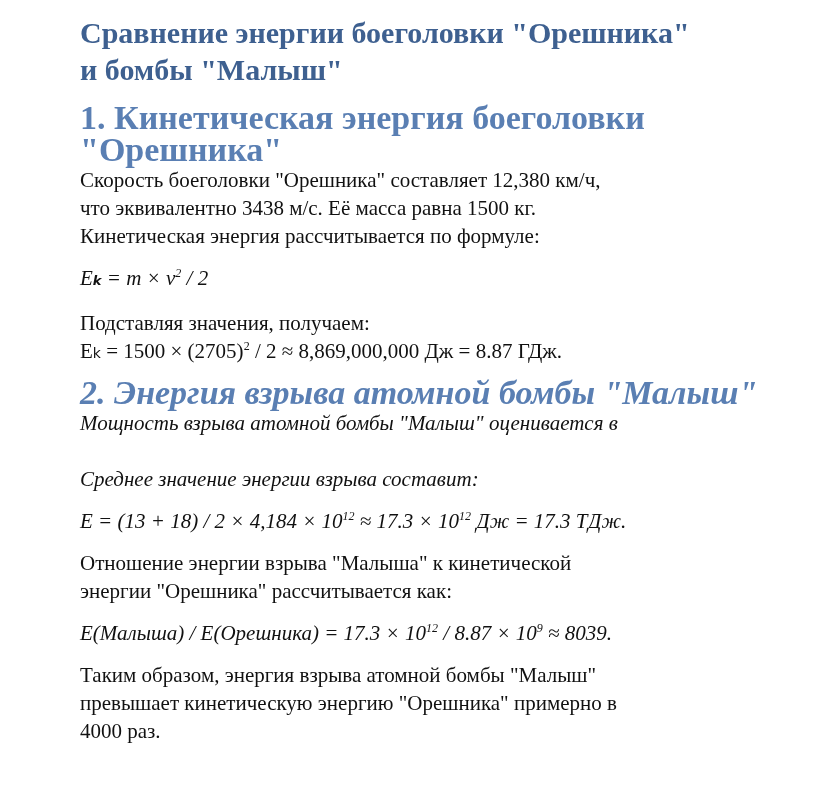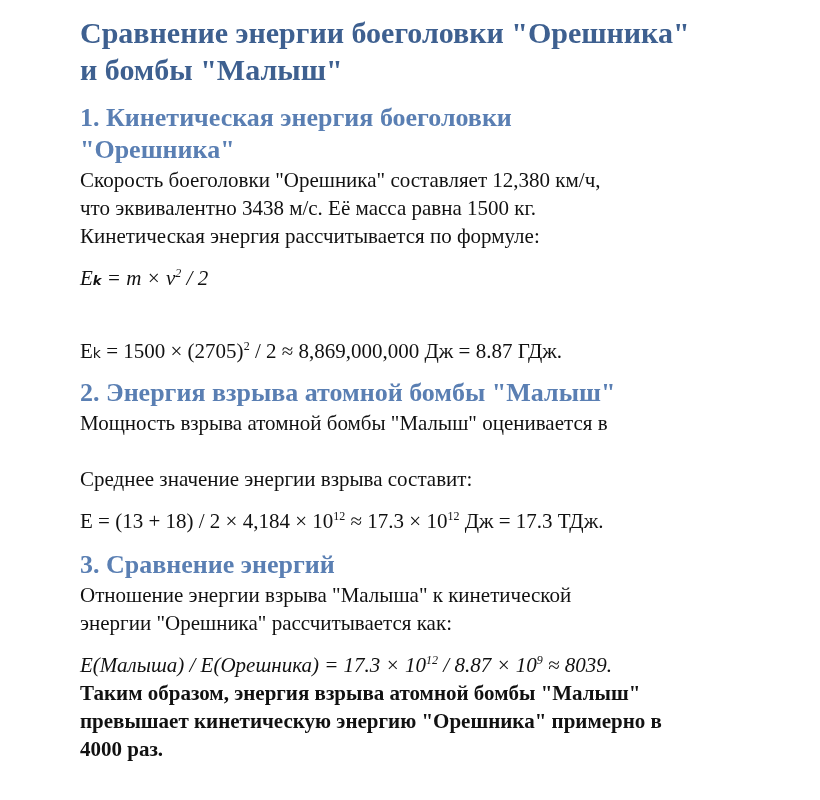--- a/index.html
+++ b/index.html
@@ -1,19 +1,19 @@
 <!DOCTYPE html>
 <html><head>
 <meta charset="utf-8">
 <style>
   html, body { margin: 0; padding: 0; background: #ffffff; }
   body { width: 820px; height: 800px; overflow: hidden; position: relative; font-family: "Liberation Serif", serif; color: #111111; }
   .page { position: absolute; left: 80px; top: 14px; width: 680px; }
   .title { font-size: 30px; font-weight: bold; color: #3e6090; line-height: 37px; margin: 0 0 14px 0; }
-  .h2 { font-size: 26px; font-weight: bold; color: #5a7fb3; line-height: 32px; margin: 0; }
+  .h2 { font-size: 34px; font-weight: bold; color: #5a7fb3; line-height: 32px; margin: 0; }
   .p { font-size: 21px; line-height: 28px; margin: 0; }
   .formula { font-size: 21px; line-height: 28px; margin: 0; }
   .italic { font-style: italic; }
   .sub { font-family: "DejaVu Sans", sans-serif; font-weight: bold; font-style: italic; font-size: 13px; }
   .sub-up { font-family: "DejaVu Sans", sans-serif; font-size: 14px; }
   sup { font-size: 12px; vertical-align: 8px; line-height: 0; }
 </style>
 </head>
 <body>
 
@@ -28,41 +28,40 @@
       <span>1. Кинетическая энергия боеголовки</span><br>
       <span>"Орешника"</span>
     </h2>
     <p class="p">
       <span>Скорость боеголовки "Орешника" составляет 12,380 км/ч,</span><br>
       <span>что эквивалентно 3438 м/с. Её масса равна 1500 кг.</span><br>
       <span>Кинетическая энергия рассчитывается по формуле:</span>
     </p>
     <p class="formula italic" style="margin-top:14px;"><span>E</span><span class="sub">k</span><span> = m × v</span><sup>2</sup><span> / 2</span></p>
     <p class="p" style="margin-top:14px;">
-      <br>
+      <span>Подставляя значения, получаем:</span><br>
       <span>E</span><span class="sub-up">k</span><span> = 1500 × (2705)</span><sup>2</sup><span> / 2 ≈ 8,869,000,000 Дж = 8.87 ГДж.</span>
     </p>
   </div>
 
-  <div style="margin-top:10px;">
+  <div style="margin-top:10px;font-style:italic;">
     <h2 class="h2">2. Энергия взрыва атомной бомбы "Малыш"</h2>
     <p class="p">
       <span>Мощность взрыва атомной бомбы "Малыш" оценивается в</span><br>
       <br>
       <span>Среднее значение энергии взрыва составит:</span>
     </p>
     <p class="formula" style="margin-top:14px;"><span>E = (13 + 18) / 2 × 4,184 × 10</span><sup>12</sup><span> ≈ 17.3 × 10</span><sup>12</sup><span> Дж = 17.3 ТДж.</span></p>
   </div>
 
   <div style="margin-top:14px;">
-    <h2 class="h2">3. Сравнение энергий</h2>
     <p class="p">
       <span>Отношение энергии взрыва "Малыша" к кинетической</span><br>
       <span>энергии "Орешника" рассчитывается как:</span>
     </p>
     <p class="formula italic" style="margin-top:14px;"><span>E(Малыша) / E(Орешника) = 17.3 × 10</span><sup>12</sup><span> / 8.87 × 10</span><sup>9</sup><span> ≈ 8039.</span></p>
-    <p class="p" style="font-weight:bold;">
+    <p class="p" style="margin-top:14px;">
       <span>Таким образом, энергия взрыва атомной бомбы "Малыш"</span><br>
       <span>превышает кинетическую энергию "Орешника" примерно в</span><br>
       <span>4000 раз.</span>
     </p>
   </div>
 </div>
 
 </body></html>

